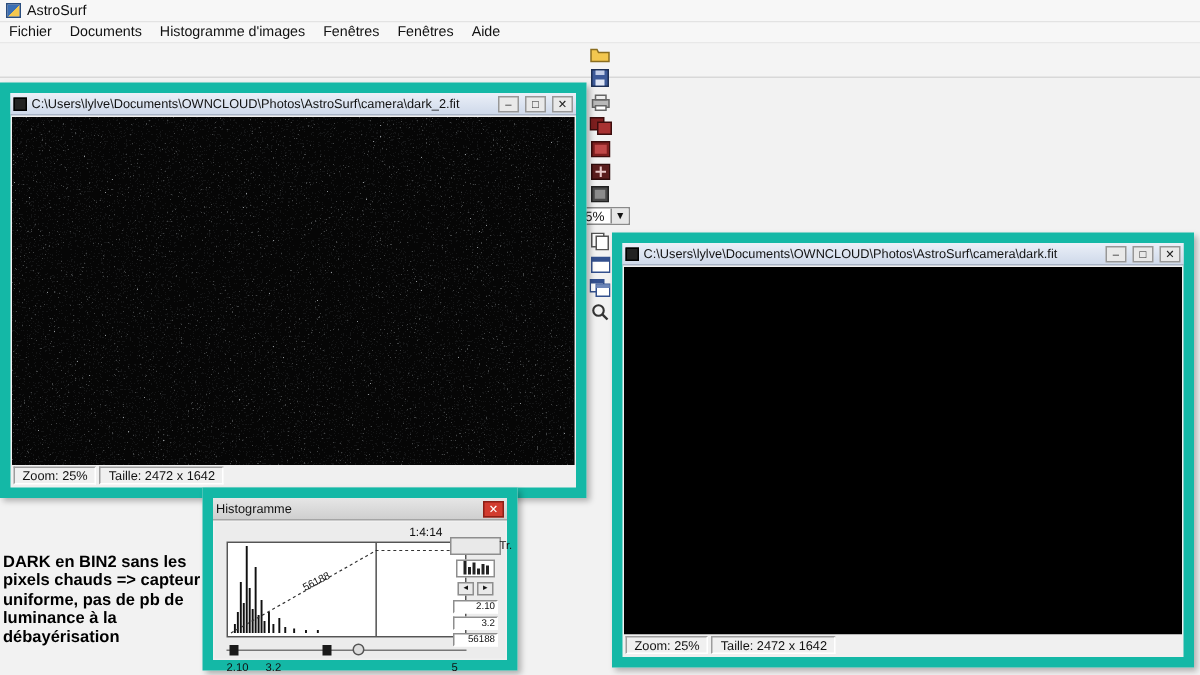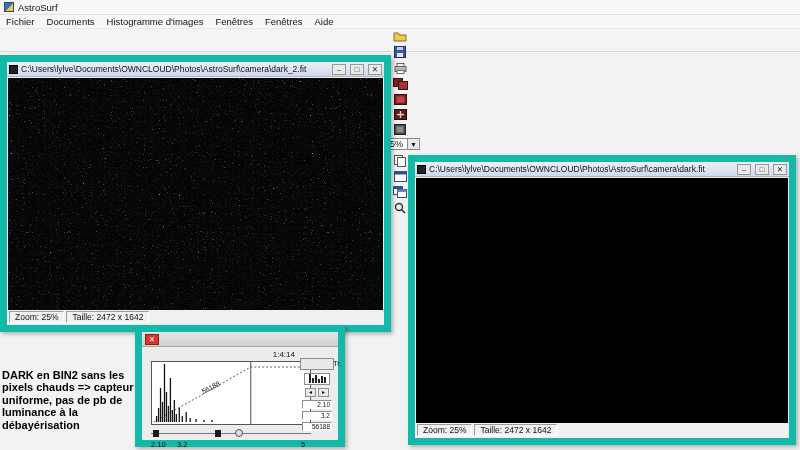--- a/index.html
+++ b/index.html
@@ -221,20 +221,21 @@
   </div>
   <div class="win-body"></div>
   <div class="statusbar">
     <span class="sb-cell">Zoom: 25%</span>
     <span class="sb-cell">Taille: 2472 x 1642</span>
   </div>
 </div>
 
 <div class="win" style="left:135px; top:325px; width:210px; height:122px; z-index:5;">
   <div class="win-title" style="background:linear-gradient(#e6e6e6,#cfcfcf); border-bottom-color:#a5a5a5;">
+    <span class="ttl">Histogramme</span>
     <span class="wbtn close-red">✕</span>
   </div>
   <div class="histo-body">
     <span class="histo-readout">1:4:14</span>
 
     <div class="histo-plot">
       <svg viewBox="0 0 160 62" preserveAspectRatio="none">
         <g id="histogram-bars">
             <rect x="4" width="1.3" y="54" height="6" fill="#111"></rect>
             <rect x="6" width="1.3" y="46" height="14" fill="#111"></rect>

